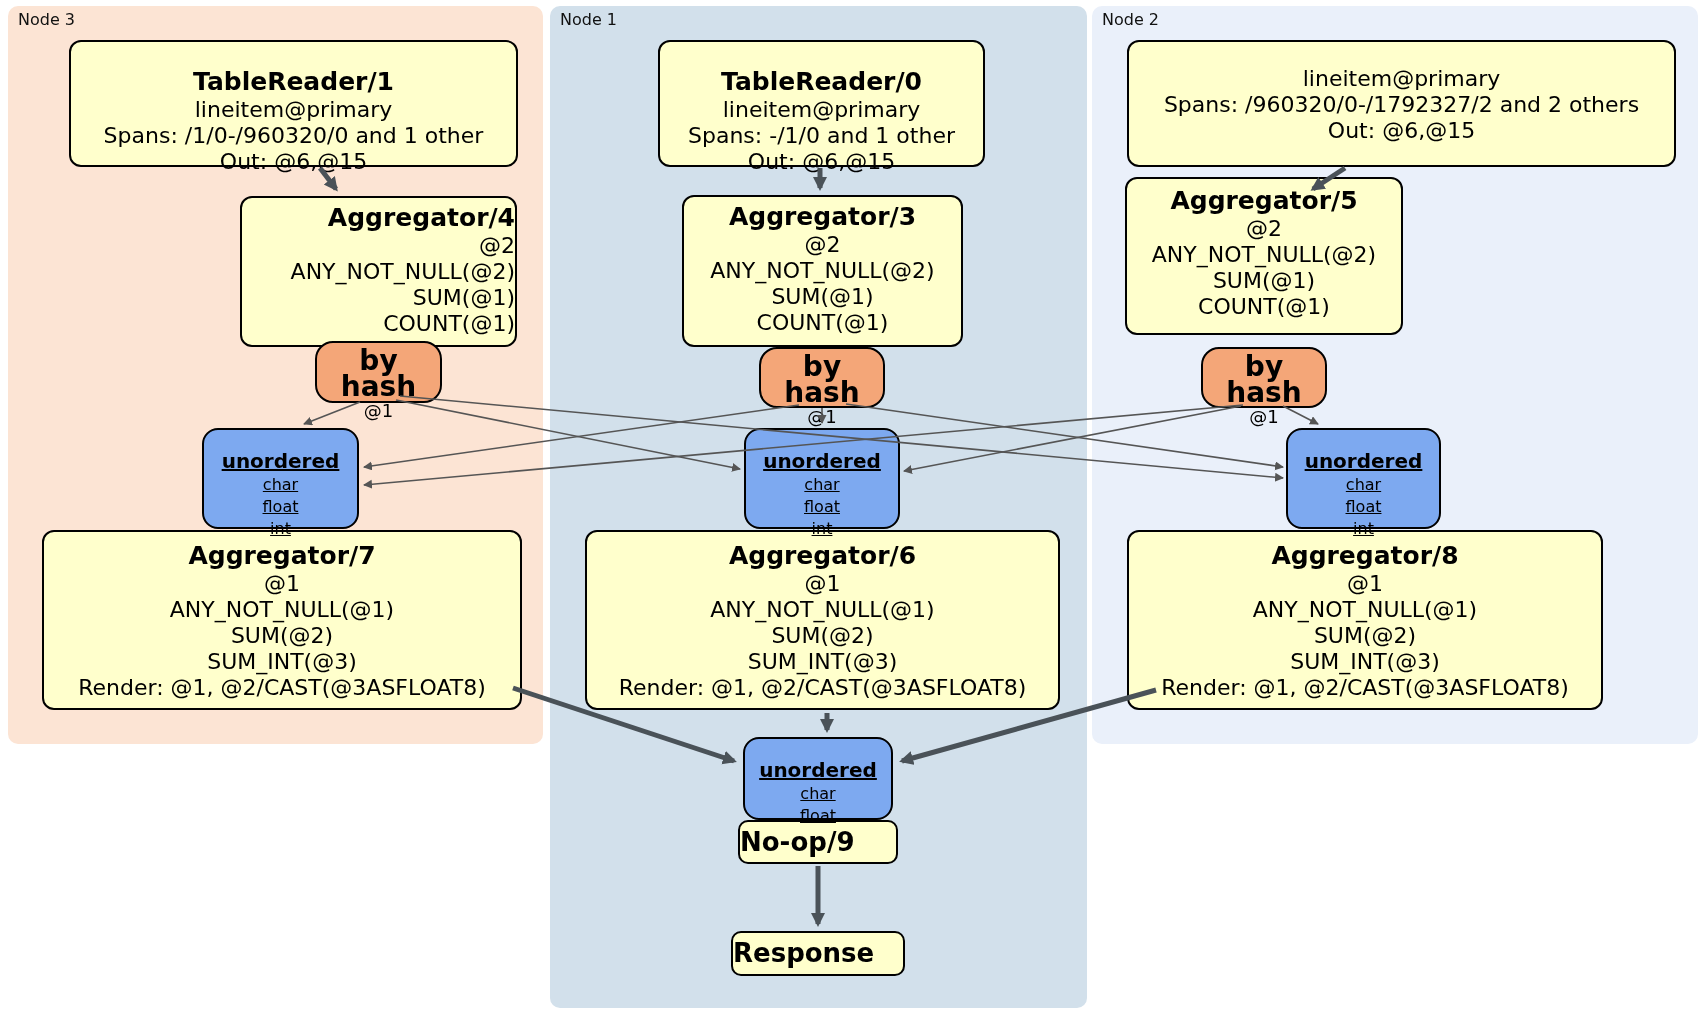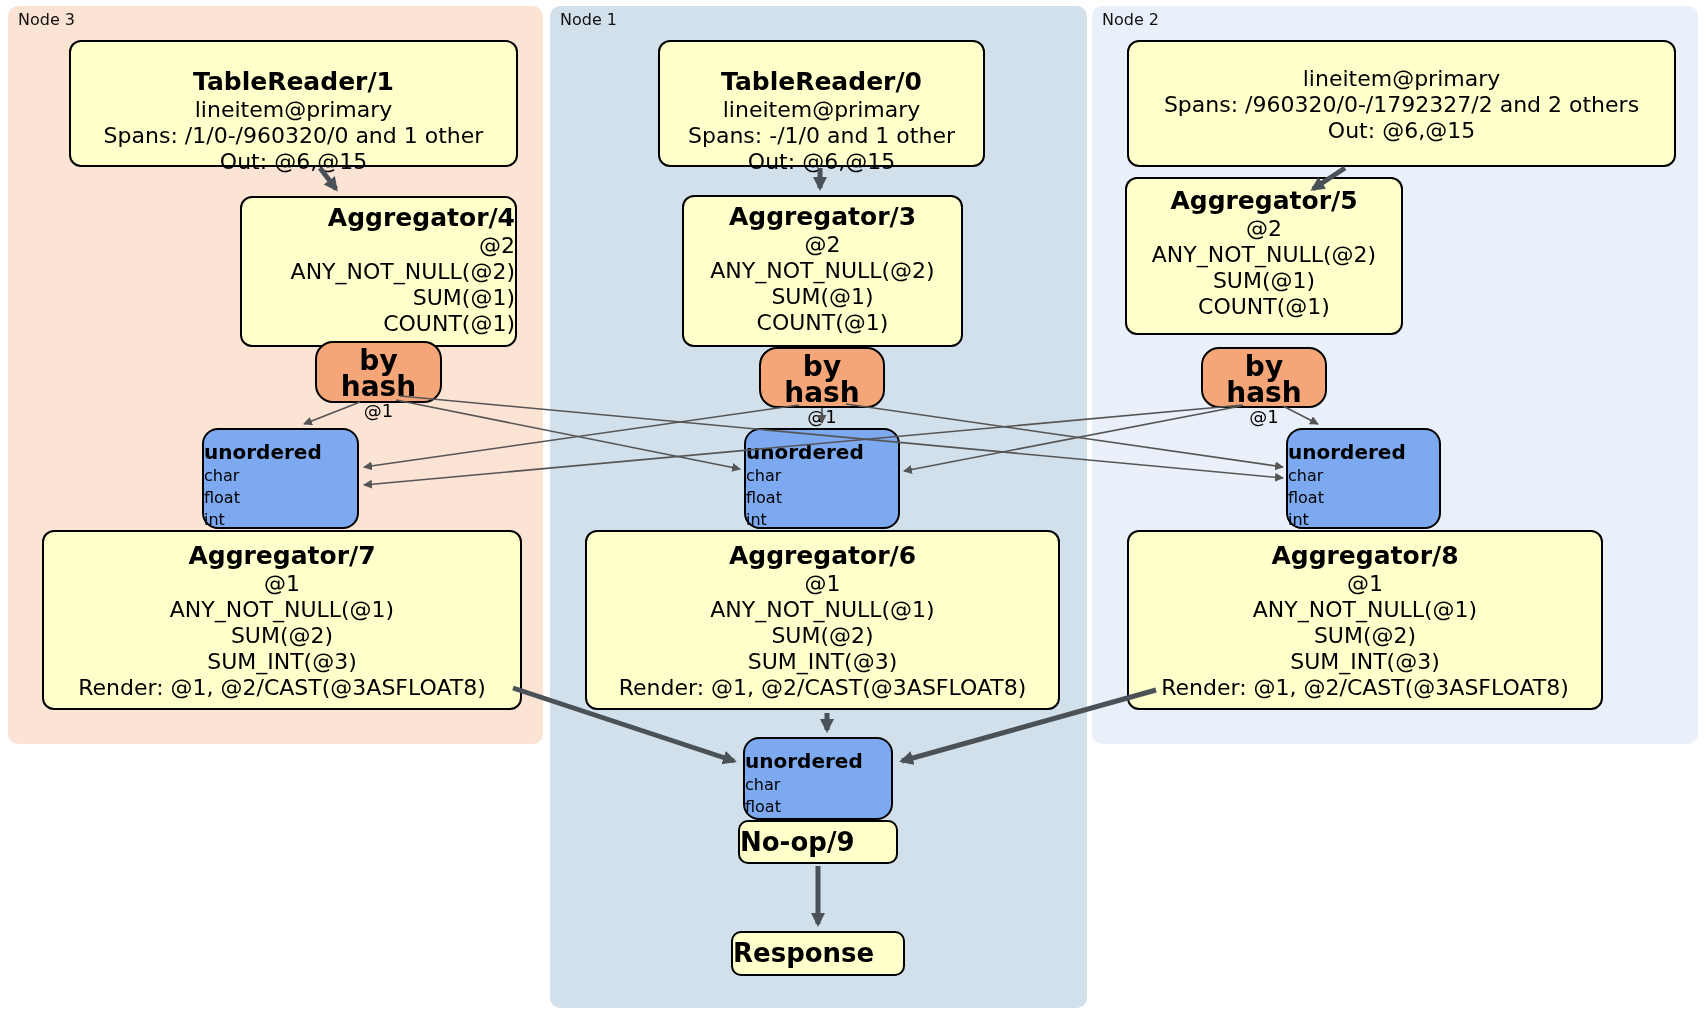--- a/index.html
+++ b/index.html
@@ -14,21 +14,21 @@
   .nlabel{position:absolute;font-size:16px;color:#111;}
   .pbox{position:absolute;background:var(--box-yellow);border:2px solid var(--ink);
         border-radius:12px;text-align:center;box-sizing:border-box;padding-top:24px;z-index:3;}
   .title{font-size:25px;font-weight:bold;line-height:31px;white-space:nowrap;}
   .ln{font-size:22px;line-height:26px;white-space:nowrap;}
   .router{position:absolute;background:var(--router-orange);border:2px solid var(--ink);
           border-radius:18px;text-align:center;box-sizing:border-box;padding-top:5px;z-index:4;}
   .router .rtitle{font-size:28px;font-weight:bold;line-height:26px;}
   .router .rdetail{font-size:18px;line-height:21px;}
   .sync{position:absolute;background:var(--sync-blue);border:2px solid var(--ink);
-        border-radius:16px;box-sizing:border-box;padding-top:10px;z-index:4;}
+        border-radius:16px;text-align:center;box-sizing:border-box;padding-top:19px;z-index:4;text-decoration:underline;}
   .sync .stitle{font-size:20px;font-weight:bold;line-height:25px;}
   .sync .sln{font-size:16px;line-height:22px;}
   .capbox{position:absolute;background:var(--box-yellow);border:2px solid var(--ink);
           border-radius:10px;display:flex;align-items:center;
           box-sizing:border-box;z-index:3;}
   .capbox .title{font-size:26px;}
   #edges{position:absolute;left:0;top:0;z-index:5;pointer-events:none;}
 </style>
 </head>
 <body>

